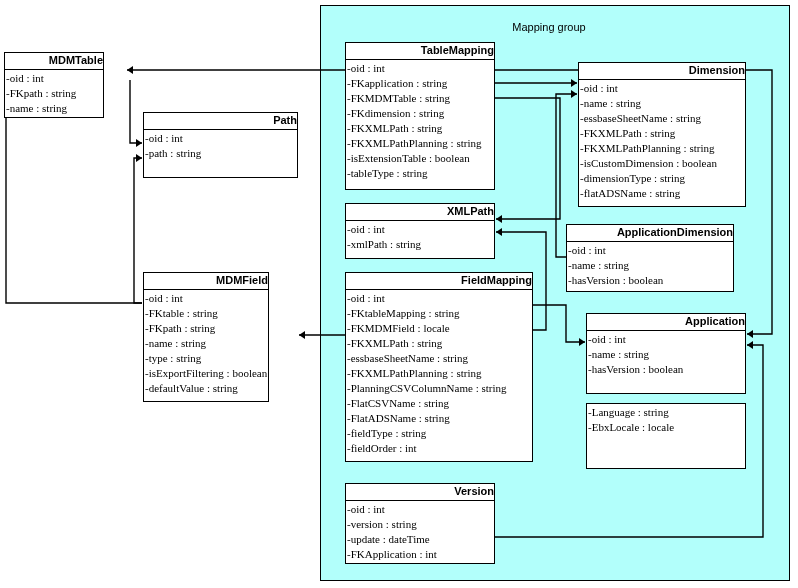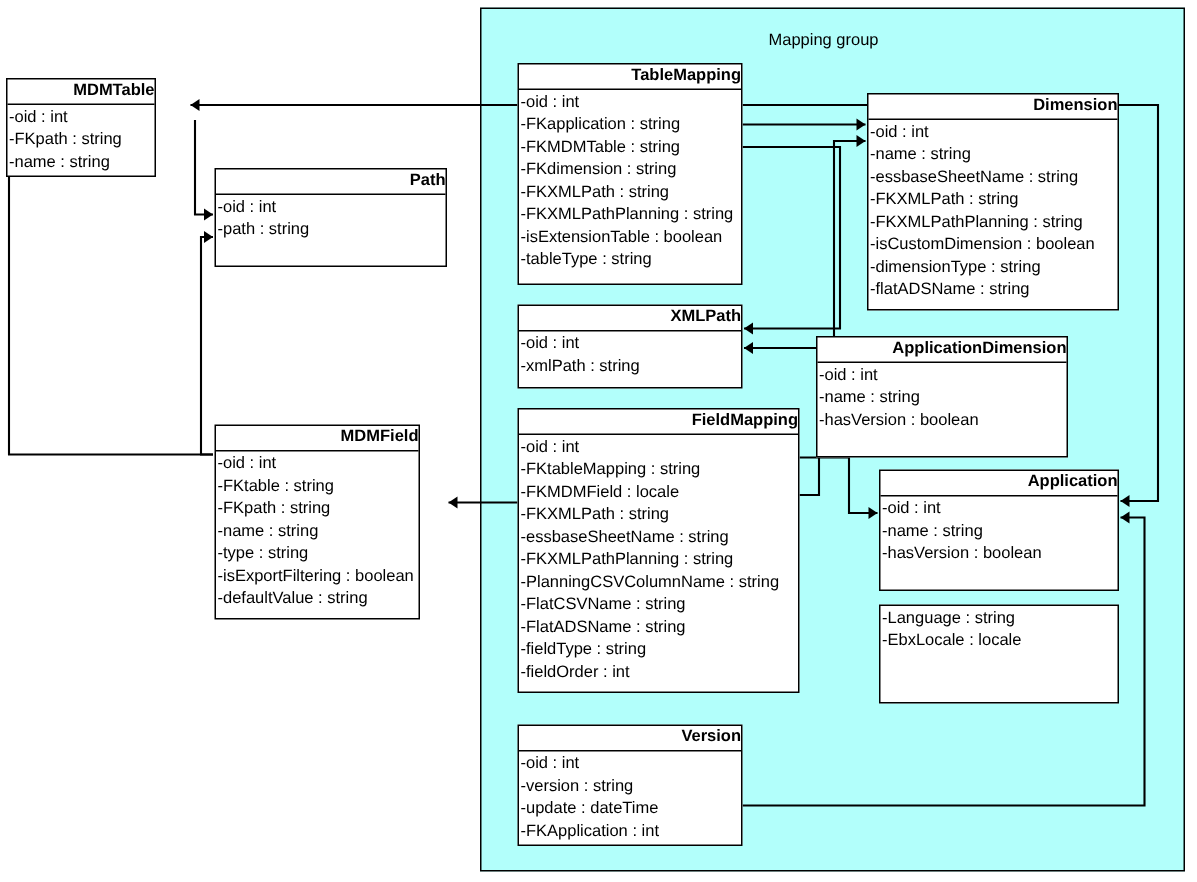--- a/index.html
+++ b/index.html
@@ -9,21 +9,21 @@
   #stage{position:absolute;left:0;top:0;width:798px;height:588px;}
 
   
   .group-box{position:absolute;background:#b2fffb;border:1px solid #000;box-sizing:border-box;}
   .group-label{position:absolute;font-size:11px;color:#000;white-space:nowrap;}
 
   
   .uml{position:absolute;background:#ffffff;border:1px solid #000;box-sizing:border-box;}
   .uml-title{border-bottom:1px solid #000;text-align:right;font-weight:bold;
              font-size:11px;line-height:15px;height:16px;overflow:hidden;white-space:nowrap;}
-  .uml-attrs{padding:1px 0 0 1px;}
+  .uml-attrs{padding:1px 0 0 1px;font-family:Liberation Serif, serif;}
   .uml-attr{font-size:11px;line-height:15px;white-space:nowrap;overflow:hidden;color:#000;}
 
   
   svg.links{position:absolute;left:0;top:0;width:798px;height:588px;overflow:visible;}
   svg.links path{fill:none;stroke:#000;stroke-width:1.4;}
   svg.links polygon{fill:#000;}
 </style>
 </head>
 <body>
 
@@ -68,21 +68,21 @@
           <div class="uml-attr">-name : string</div>
         </div>
       </div>
       <div class="uml" style="left: 143px; top: 112px; width: 155px; height: 66px;">
         <div class="uml-title">Path</div>
         <div class="uml-attrs">
           <div class="uml-attr">-oid : int</div>
           <div class="uml-attr">-path : string</div>
         </div>
       </div>
-      <div class="uml" style="left: 143px; top: 272px; width: 137px; height: 130px; margin-top: 11px;">
+      <div class="uml" style="left: 143px; top: 272px; width: 126px; height: 130px;">
         <div class="uml-title">MDMField</div>
         <div class="uml-attrs">
           <div class="uml-attr">-oid : int</div>
           <div class="uml-attr">-FKtable : string</div>
           <div class="uml-attr">-FKpath : string</div>
           <div class="uml-attr">-name : string</div>
           <div class="uml-attr">-type : string</div>
           <div class="uml-attr">-isExportFiltering : boolean</div>
           <div class="uml-attr">-defaultValue : string</div>
         </div>
@@ -138,21 +138,21 @@
           <div class="uml-attr">-oid : int</div>
           <div class="uml-attr">-name : string</div>
           <div class="uml-attr">-essbaseSheetName : string</div>
           <div class="uml-attr">-FKXMLPath : string</div>
           <div class="uml-attr">-FKXMLPathPlanning : string</div>
           <div class="uml-attr">-isCustomDimension : boolean</div>
           <div class="uml-attr">-dimensionType : string</div>
           <div class="uml-attr">-flatADSName : string</div>
         </div>
       </div>
-      <div class="uml" style="left: 544px; top: 224px; width: 168px; height: 81px;">
+      <div class="uml" style="left: 566px; top: 224px; width: 168px; height: 68px;">
         <div class="uml-title">ApplicationDimension</div>
         <div class="uml-attrs">
           <div class="uml-attr">-oid : int</div>
           <div class="uml-attr">-name : string</div>
           <div class="uml-attr">-hasVersion : boolean</div>
         </div>
       </div>
       <div class="uml" style="left: 586px; top: 313px; width: 160px; height: 81px;">
         <div class="uml-title">Application</div>
         <div class="uml-attrs">

